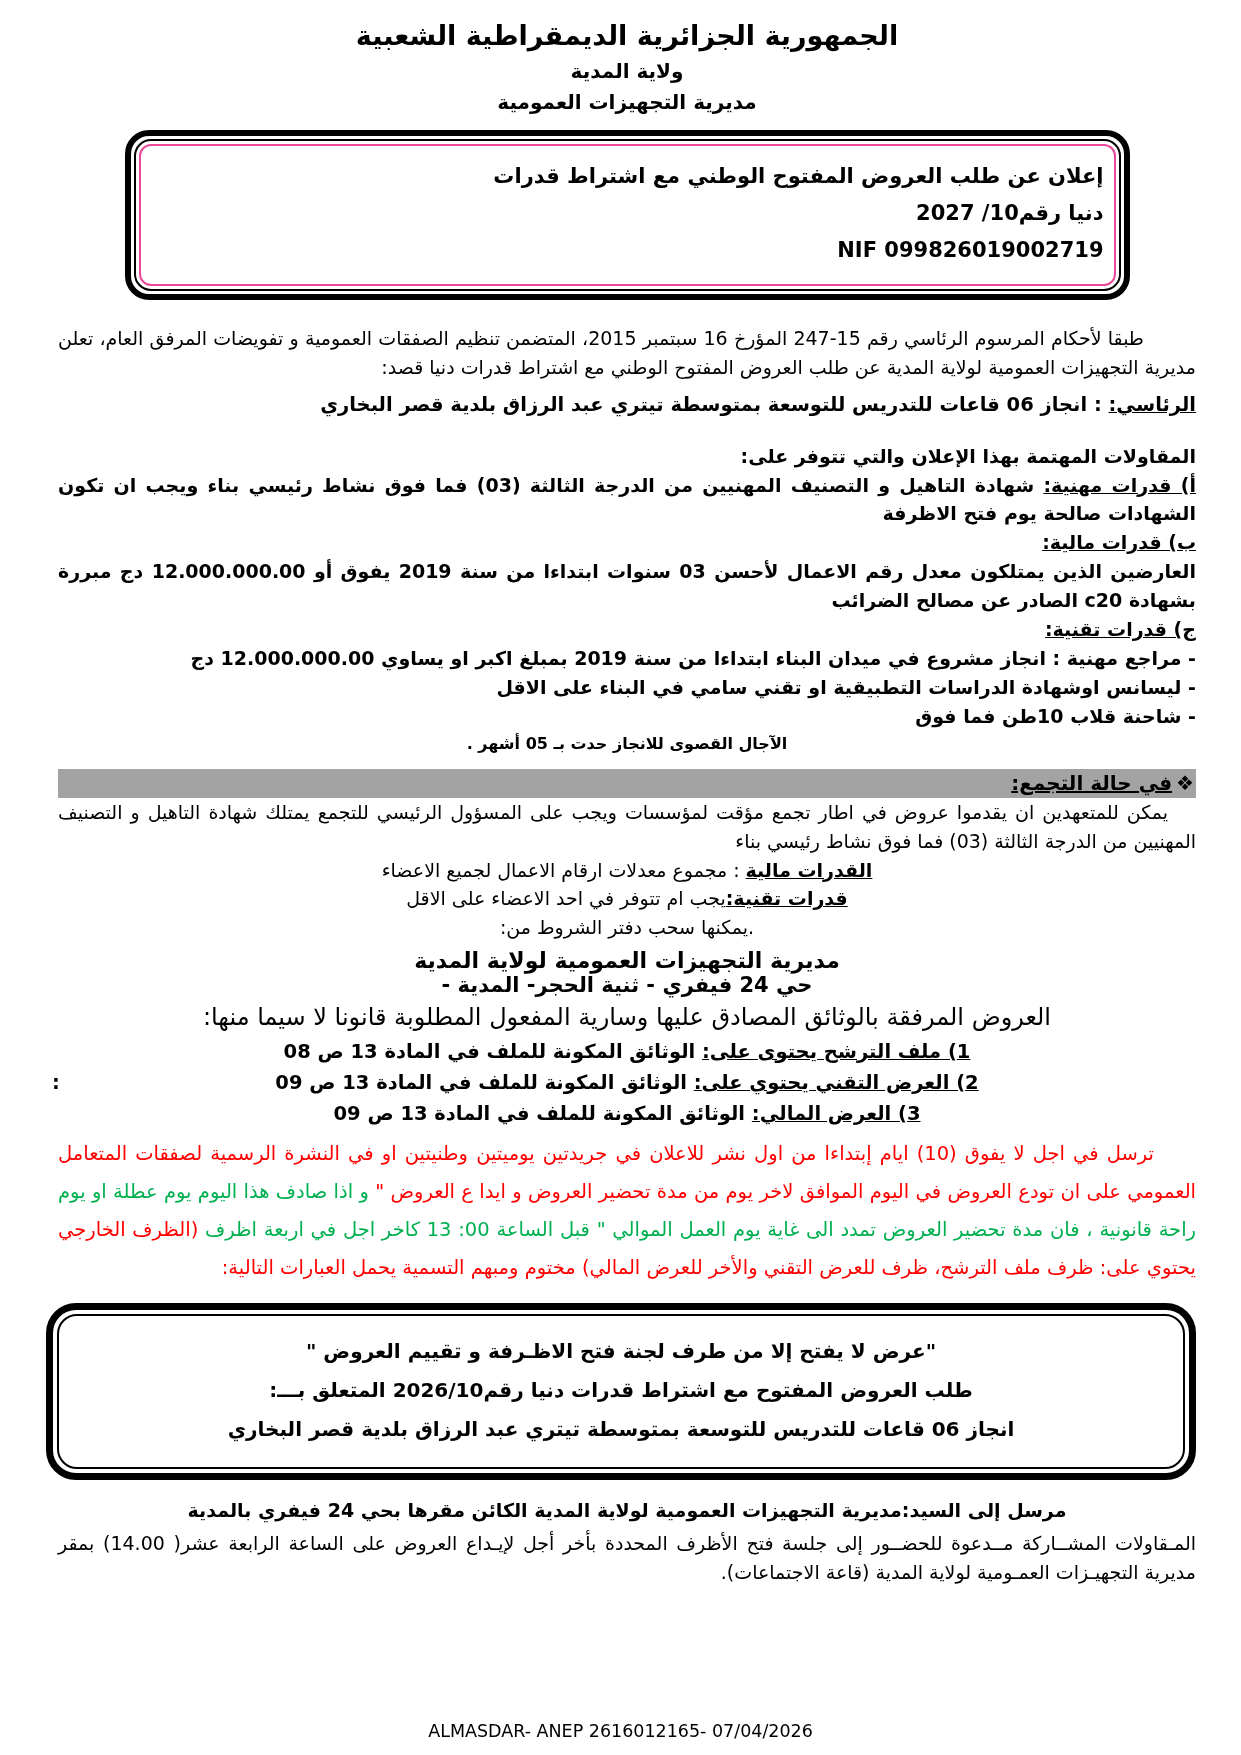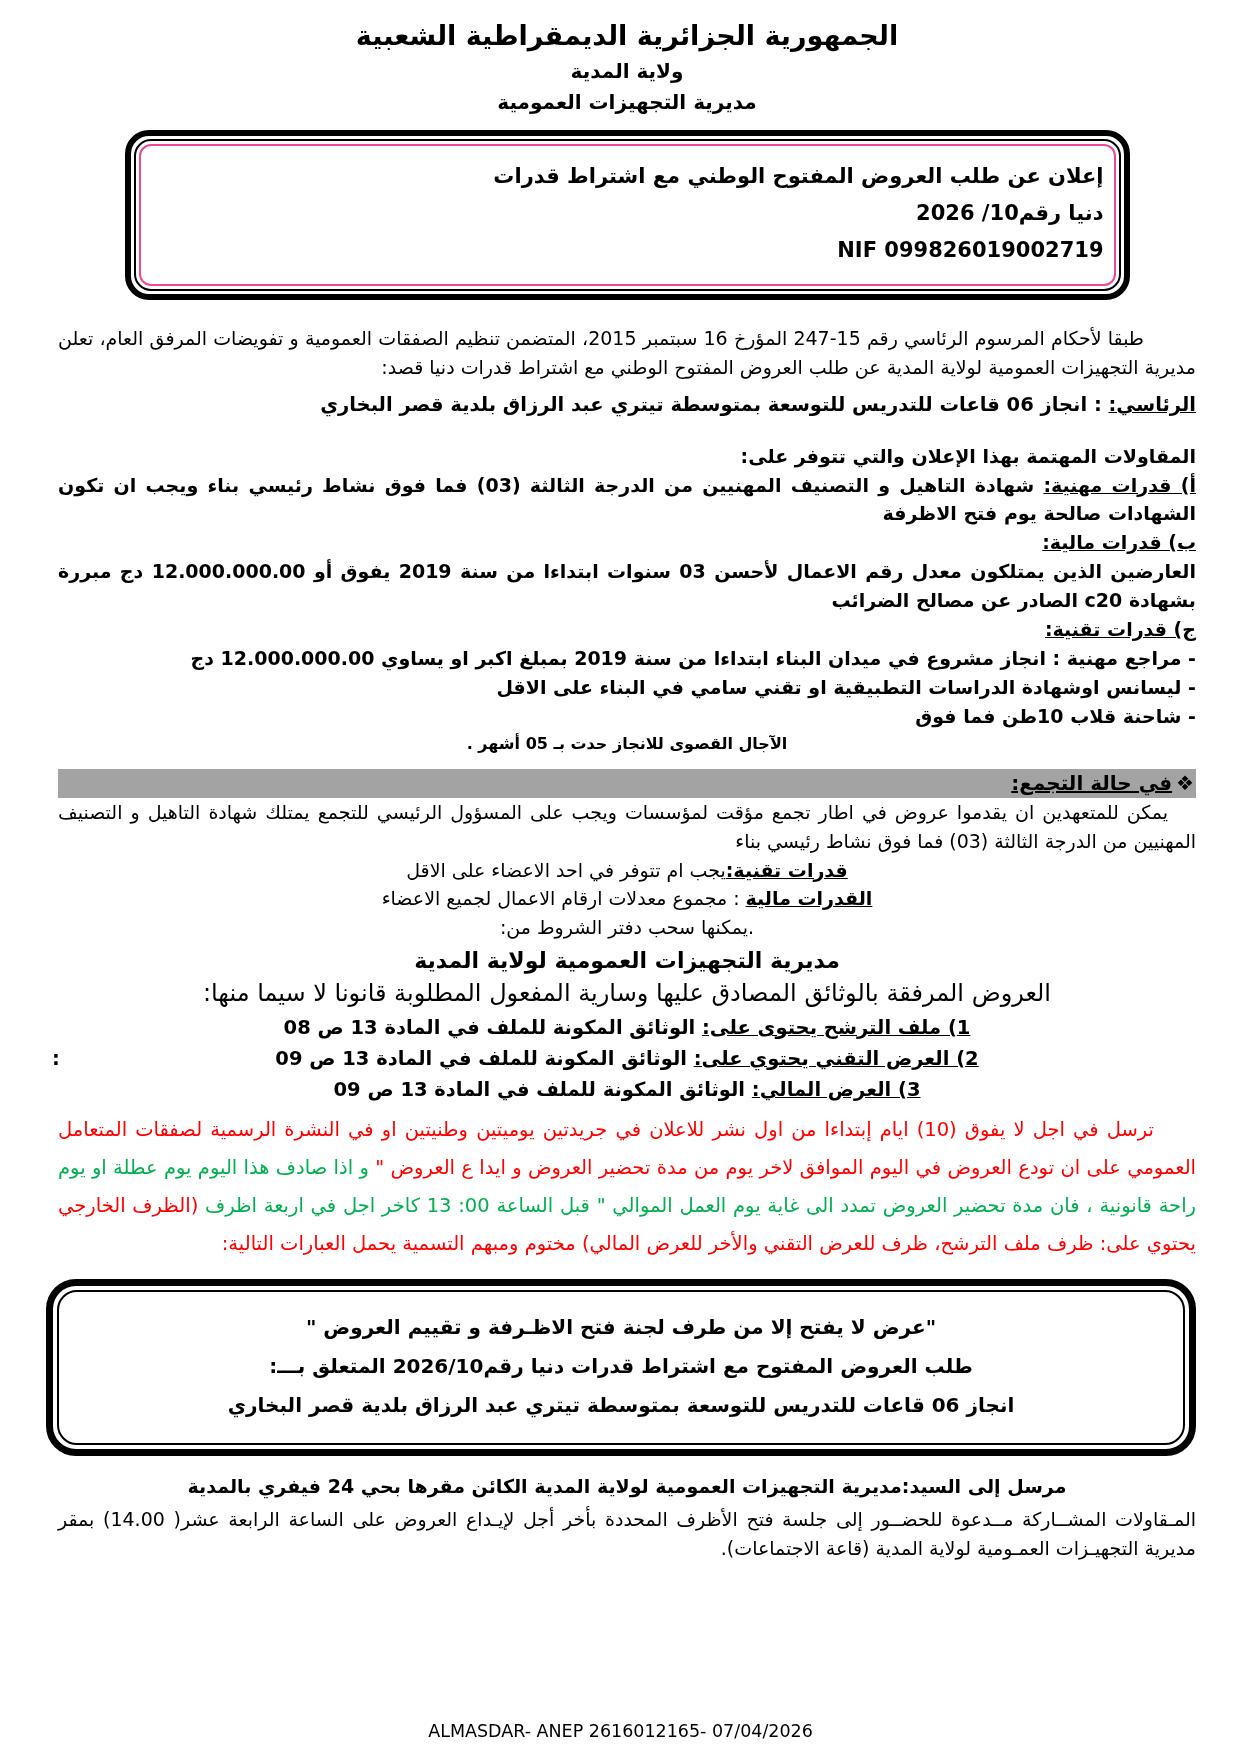--- a/index.html
+++ b/index.html
@@ -56,21 +56,21 @@
 <div class="page">
 
   <div class="h1">الجمهورية الجزائرية الديمقراطية الشعبية</div>
   <div class="h2">ولاية المدية</div>
   <div class="h2">مديرية التجهيزات العمومية</div>
 
   <div class="box1">
     <div class="box1-mid">
       <div class="box1-inner">
         <div class="box1-line">إعلان عن طلب العروض المفتوح الوطني مع اشتراط قدرات</div>
-        <div class="box1-line">دنيا رقم10/ 2026</div>
+        <div class="box1-line">دنيا رقم10/ 2027</div>
         <div class="box1-line" dir="ltr">NIF 099826019002719</div>
       </div>
     </div>
   </div>
 
   <p class="just intro">طبقا لأحكام المرسوم الرئاسي رقم 15-247 المؤرخ 16 سبتمبر 2015، المتضمن تنظيم الصفقات العمومية و تفويضات المرفق العام، تعلن مديرية التجهيزات العمومية لولاية المدية عن طلب العروض المفتوح الوطني مع اشتراط قدرات دنيا قصد:</p>
 
   <p class="project"><span class="u">الرئاسي:</span><span> : انجاز  06 قاعات للتدريس للتوسعة بمتوسطة تيتري عبد الرزاق بلدية قصر البخاري</span></p>
 
   <p class="elig">المقاولات المهتمة بهذا الإعلان والتي تتوفر على:</p>
@@ -88,27 +88,28 @@
   <p class="tech-item">- شاحنة قلاب 10طن فما فوق</p>
 
   <p class="deadline">الآجال القصوى للانجاز حدت بـ 05 أشهر .</p>
 
   <div class="highlight-bar">
     <span class="bullet">❖</span><span class="u">في حالة التجمع:</span>
   </div>
 
   <p class="just group-p">يمكن للمتعهدين ان يقدموا عروض في اطار تجمع مؤقت لمؤسسات ويجب على المسؤول الرئيسي للتجمع  يمتلك شهادة التاهيل و التصنيف المهنيين من الدرجة الثالثة (03) فما فوق نشاط رئيسي بناء</p>
 
+  <p class="mid-line"><span class="b u">القدرات مالية</span><span> : مجموع معدلات ارقام الاعمال لجميع الاعضاء</span></p>
+
   <p class="mid-line"><span class="b u">قدرات تقنية:</span><span>يجب ام تتوفر في احد الاعضاء على الاقل</span></p>
-
-  <p class="mid-line"><span class="b u">القدرات مالية</span><span> : مجموع معدلات ارقام الاعمال لجميع الاعضاء</span></p>
 
   <p class="mid-line">.يمكنها سحب دفتر الشروط من:</p>
 
   <div class="addr1">مديرية التجهيزات العمومية لولاية المدية</div>
+  <div class="addr2">حي 24 فيفري - ثنية الحجر- المدية -</div>
 
   <p class="docs-intro">العروض المرفقة بالوثائق المصادق عليها وسارية المفعول المطلوبة قانونا لا سيما منها:</p>
 
   <div class="file-line"><span class="u">1) ملف الترشح يحتوى على:</span><span> الوثائق المكونة للملف في المادة 13 ص 08</span></div>
 
   <div class="file-line"><span class="u">2) العرض التقني يحتوي على:</span><span> الوثائق المكونة للملف في المادة 13 ص 09</span><span class="left-colon">:</span></div>
 
   <div class="file-line"><span class="u">3) العرض المالي:</span><span> الوثائق المكونة للملف في المادة 13 ص 09</span></div>
 
   <p class="submission"><span class="red">ترسل في اجل لا يفوق (10) ايام إبتداءا من اول نشر للاعلان في جريدتين يوميتين وطنيتين او في النشرة الرسمية لصفقات المتعامل العمومي على ان تودع العروض في اليوم الموافق لاخر يوم من مدة تحضير العروض و ايدا ع العروض " </span><span class="green">و اذا صادف هذا اليوم يوم عطلة او يوم راحة قانونية ، فان مدة تحضير العروض تمدد الى غاية يوم العمل الموالي " قبل الساعة 00: 13 كاخر اجل في اربعة اظرف </span><span class="red">(الظرف الخارجي يحتوي على: ظرف ملف الترشح، ظرف للعرض التقني والأخر للعرض المالي) مختوم ومبهم التسمية يحمل العبارات التالية:</span></p>

